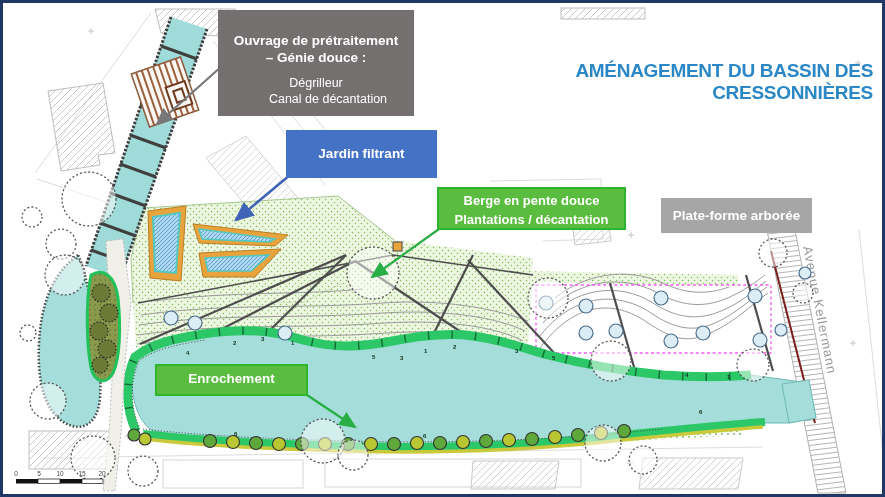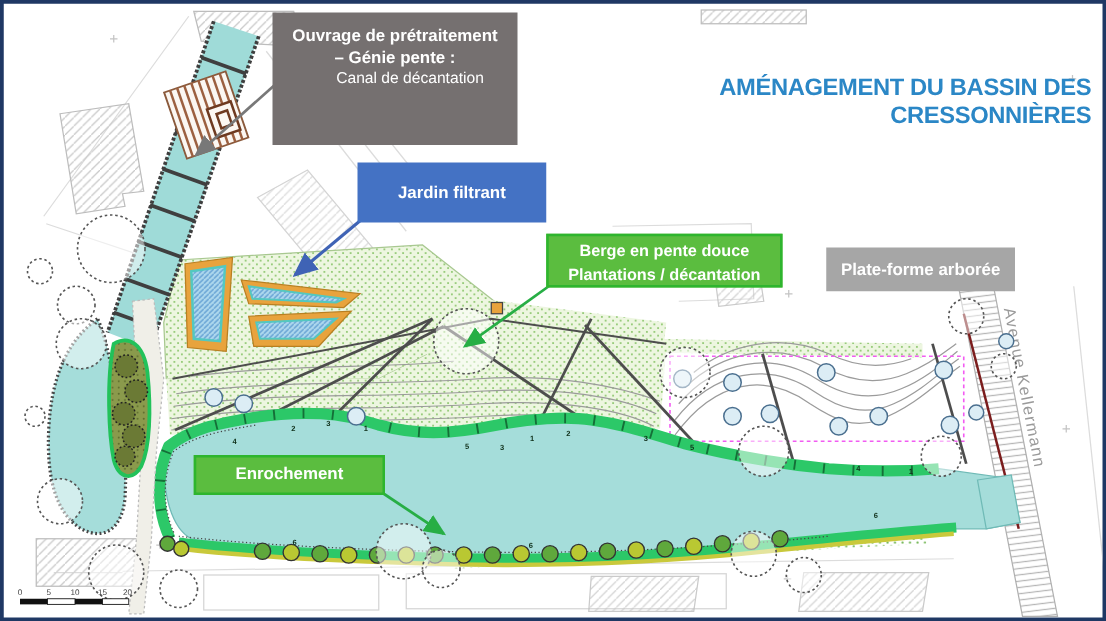--- a/index.html
+++ b/index.html
@@ -3,21 +3,21 @@
 <meta charset="utf-8">
 <style>
   html,body{margin:0;padding:0;background:#fff;}
   .frame{
     position:relative;width:885px;height:497px;box-sizing:border-box;
     border:3px solid #1F3864;background:#ffffff;overflow:hidden;
     font-family:"Liberation Sans",sans-serif;
   }
   .plan-svg{position:absolute;left:0;top:0;}
   .callout{position:absolute;color:#fff;text-align:center;box-sizing:border-box;}
-  .co-pretreatment{left:215px;top:7px;width:196px;height:106px;background:#757070;padding-top:10px;}
+  .co-pretreatment{left:215px;top:7px;width:196px;height:106px;background:#757070;padding-top:22px;}
   .co-pretreatment .h{font-weight:bold;font-size:13.5px;line-height:17px;}
   .co-pretreatment .b{font-size:12.5px;line-height:16px;margin-top:9px;}
   .co-title{left:418px;top:57px;width:452px;color:#2B87C6;font-weight:bold;font-size:19px;
     letter-spacing:-0.3px;text-align:right;position:absolute;}
   .co-jardin{left:283px;top:127px;width:151px;height:48px;background:#4472C4;
     font-weight:bold;font-size:13.5px;line-height:48px;}
   .co-berge{left:434px;top:184px;width:189px;height:43px;background:#5BBD3F;border:2px solid #2EB52E;
     font-weight:bold;font-size:13px;line-height:19px;padding-top:2px;text-align:center;}
   .co-plateforme{left:658px;top:195px;width:151px;height:35px;background:#A6A6A6;
     font-weight:bold;font-size:13.5px;line-height:35px;}
@@ -321,21 +321,22 @@
   <g fill="none">
     <line x1="219" y1="63" x2="154" y2="121" stroke="#787878" stroke-width="2.2" marker-end="url(#arrGray)"></line>
     <line x1="287" y1="172" x2="233" y2="217" stroke="#3F63B5" stroke-width="2.5" marker-end="url(#arrBlue)"></line>
     <line x1="436" y1="226" x2="369" y2="274" stroke="#27AE45" stroke-width="2.2" marker-end="url(#arrGreen)"></line>
     <line x1="304" y1="392" x2="352" y2="424" stroke="#27AE45" stroke-width="2.2" marker-end="url(#arrGreen)"></line>
   </g>
 </svg>
 
 <div class="callout co-pretreatment">
   <div class="h">Ouvrage de prétraitement</div>
-  <div class="h">– Génie pente :</div>
+  <div class="h">– Génie douce :</div>
+  <div class="b">Dégrilleur</div>
   <div class="b" style="margin-top:0;margin-left:24px;">Canal de décantation</div>
 </div>
 
 <div class="co-title">AMÉNAGEMENT DU BASSIN DES CRESSONNIÈRES</div>
 
 <div class="callout co-jardin">Jardin filtrant</div>
 
 <div class="callout co-berge">
   <div>Berge en pente douce</div>
   <div>Plantations / décantation</div>

